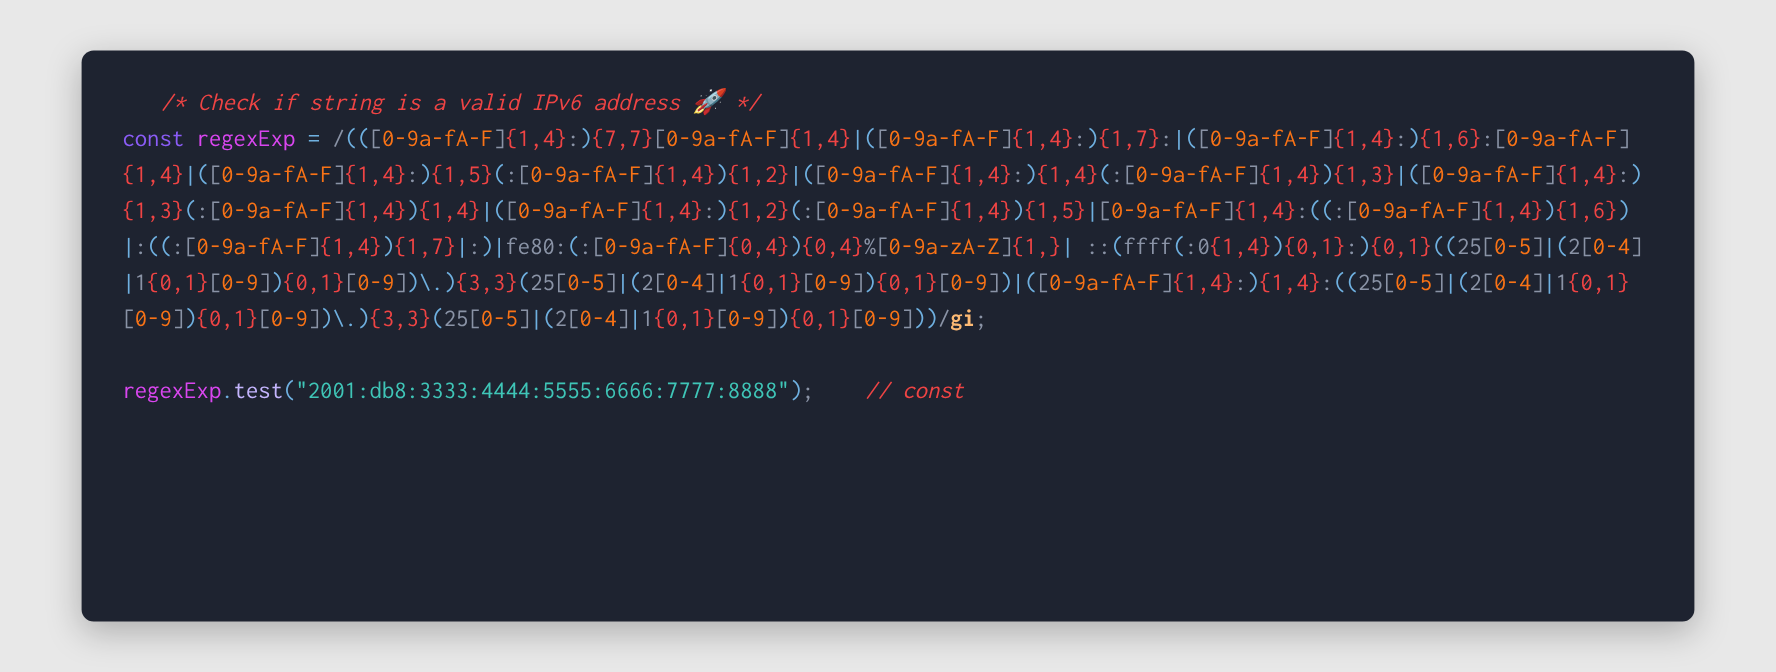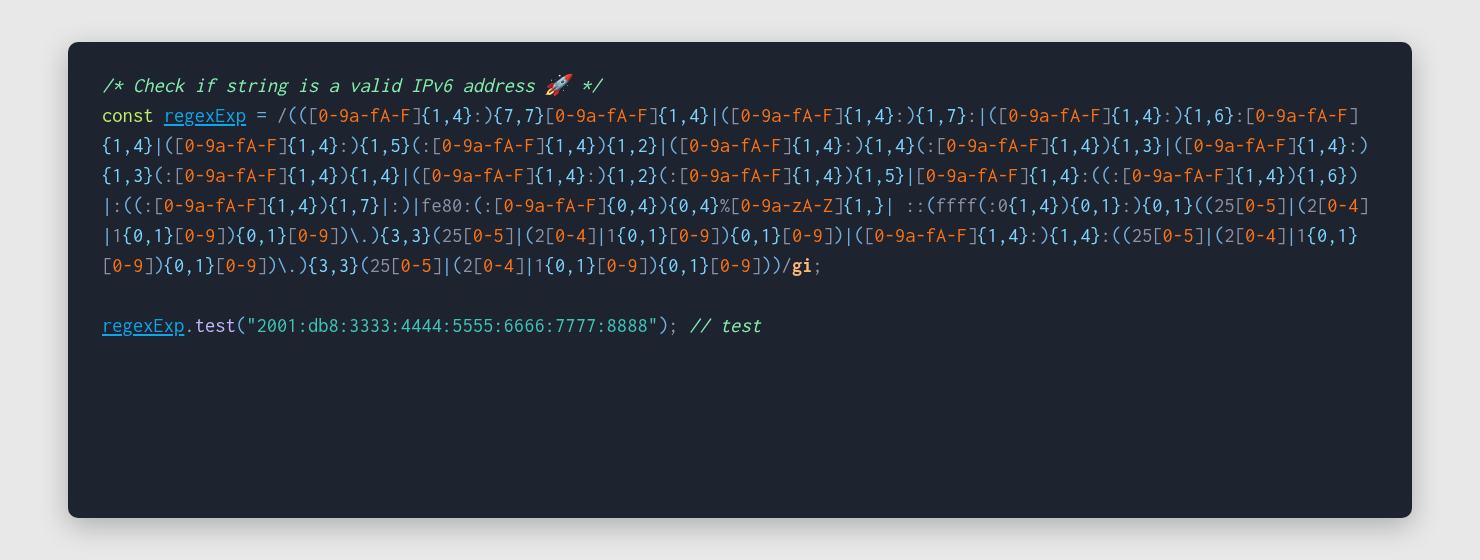--- a/index.html
+++ b/index.html
@@ -25,36 +25,36 @@
   }
   pre {
     margin: 0;
     font-family: inherit;
     font-size: 20.6px;
     line-height: 30px;
     white-space: pre-wrap;
     word-break: break-all;
     color: #8a93a6;
   }
-  .cmt { color: #86efac; font-style: italic; }
-  .kw  { color: #bef264; }
-  .var { color: #0ea5e9; text-decoration: underline; }
+  .cmt { color: #ef4444; font-style: italic; margin-left: 32px; }
+  .kw  { color: #8b5cf6; }
+  .var { color: #d946ef; }
   .op  { color: #6fb0e0; }
   .rgx-del { color: #8a93a6; }
   .rgx-lit { color: #8a93a6; }
   .rgx-cls { color: #f97316; }
-  .rgx-qnt { color: #7dd3fc; }
+  .rgx-qnt { color: #ef4444; }
   .rgx-grp { color: #6fb0e0; }
   .rgx-alt { color: #6fb0e0; }
   .rgx-esc { color: #6fb0e0; }
   .rgx-flg { color: #fdba74; font-weight: bold; }
   .fn  { color: #c4b5fd; }
   .str { color: #3fc5b7; }
 </style>
 </head>
 <body>
 
 <div class="code-block">
   <pre><span class="cmt">/* Check if string is a valid IPv6 address 🚀 */</span>
 <span class="kw">const</span> <span class="var">regexExp</span><span class="op"> = </span><span><span class="rgx-del">/</span><span id="regex-body"><span class="rgx-grp">(</span><span class="rgx-grp">(</span><span class="rgx-lit">[</span><span class="rgx-cls">0-9a-fA-F</span><span class="rgx-lit">]</span><span class="rgx-qnt">{1,4}</span><span class="rgx-lit">:</span><span class="rgx-grp">)</span><span class="rgx-qnt">{7,7}</span><span class="rgx-lit">[</span><span class="rgx-cls">0-9a-fA-F</span><span class="rgx-lit">]</span><span class="rgx-qnt">{1,4}</span><span class="rgx-alt">|</span><span class="rgx-grp">(</span><span class="rgx-lit">[</span><span class="rgx-cls">0-9a-fA-F</span><span class="rgx-lit">]</span><span class="rgx-qnt">{1,4}</span><span class="rgx-lit">:</span><span class="rgx-grp">)</span><span class="rgx-qnt">{1,7}</span><span class="rgx-lit">:</span><span class="rgx-alt">|</span><span class="rgx-grp">(</span><span class="rgx-lit">[</span><span class="rgx-cls">0-9a-fA-F</span><span class="rgx-lit">]</span><span class="rgx-qnt">{1,4}</span><span class="rgx-lit">:</span><span class="rgx-grp">)</span><span class="rgx-qnt">{1,6}</span><span class="rgx-lit">:</span><span class="rgx-lit">[</span><span class="rgx-cls">0-9a-fA-F</span><span class="rgx-lit">]</span><span class="rgx-qnt">{1,4}</span><span class="rgx-alt">|</span><span class="rgx-grp">(</span><span class="rgx-lit">[</span><span class="rgx-cls">0-9a-fA-F</span><span class="rgx-lit">]</span><span class="rgx-qnt">{1,4}</span><span class="rgx-lit">:</span><span class="rgx-grp">)</span><span class="rgx-qnt">{1,5}</span><span class="rgx-grp">(</span><span class="rgx-lit">:</span><span class="rgx-lit">[</span><span class="rgx-cls">0-9a-fA-F</span><span class="rgx-lit">]</span><span class="rgx-qnt">{1,4}</span><span class="rgx-grp">)</span><span class="rgx-qnt">{1,2}</span><span class="rgx-alt">|</span><span class="rgx-grp">(</span><span class="rgx-lit">[</span><span class="rgx-cls">0-9a-fA-F</span><span class="rgx-lit">]</span><span class="rgx-qnt">{1,4}</span><span class="rgx-lit">:</span><span class="rgx-grp">)</span><span class="rgx-qnt">{1,4}</span><span class="rgx-grp">(</span><span class="rgx-lit">:</span><span class="rgx-lit">[</span><span class="rgx-cls">0-9a-fA-F</span><span class="rgx-lit">]</span><span class="rgx-qnt">{1,4}</span><span class="rgx-grp">)</span><span class="rgx-qnt">{1,3}</span><span class="rgx-alt">|</span><span class="rgx-grp">(</span><span class="rgx-lit">[</span><span class="rgx-cls">0-9a-fA-F</span><span class="rgx-lit">]</span><span class="rgx-qnt">{1,4}</span><span class="rgx-lit">:</span><span class="rgx-grp">)</span><span class="rgx-qnt">{1,3}</span><span class="rgx-grp">(</span><span class="rgx-lit">:</span><span class="rgx-lit">[</span><span class="rgx-cls">0-9a-fA-F</span><span class="rgx-lit">]</span><span class="rgx-qnt">{1,4}</span><span class="rgx-grp">)</span><span class="rgx-qnt">{1,4}</span><span class="rgx-alt">|</span><span class="rgx-grp">(</span><span class="rgx-lit">[</span><span class="rgx-cls">0-9a-fA-F</span><span class="rgx-lit">]</span><span class="rgx-qnt">{1,4}</span><span class="rgx-lit">:</span><span class="rgx-grp">)</span><span class="rgx-qnt">{1,2}</span><span class="rgx-grp">(</span><span class="rgx-lit">:</span><span class="rgx-lit">[</span><span class="rgx-cls">0-9a-fA-F</span><span class="rgx-lit">]</span><span class="rgx-qnt">{1,4}</span><span class="rgx-grp">)</span><span class="rgx-qnt">{1,5}</span><span class="rgx-alt">|</span><span class="rgx-lit">[</span><span class="rgx-cls">0-9a-fA-F</span><span class="rgx-lit">]</span><span class="rgx-qnt">{1,4}</span><span class="rgx-lit">:</span><span class="rgx-grp">(</span><span class="rgx-grp">(</span><span class="rgx-lit">:</span><span class="rgx-lit">[</span><span class="rgx-cls">0-9a-fA-F</span><span class="rgx-lit">]</span><span class="rgx-qnt">{1,4}</span><span class="rgx-grp">)</span><span class="rgx-qnt">{1,6}</span><span class="rgx-grp">)</span><span class="rgx-alt">|</span><span class="rgx-lit">:</span><span class="rgx-grp">(</span><span class="rgx-grp">(</span><span class="rgx-lit">:</span><span class="rgx-lit">[</span><span class="rgx-cls">0-9a-fA-F</span><span class="rgx-lit">]</span><span class="rgx-qnt">{1,4}</span><span class="rgx-grp">)</span><span class="rgx-qnt">{1,7}</span><span class="rgx-alt">|</span><span class="rgx-lit">:</span><span class="rgx-grp">)</span><span class="rgx-alt">|</span><span class="rgx-lit">fe80:</span><span class="rgx-grp">(</span><span class="rgx-lit">:</span><span class="rgx-lit">[</span><span class="rgx-cls">0-9a-fA-F</span><span class="rgx-lit">]</span><span class="rgx-qnt">{0,4}</span><span class="rgx-grp">)</span><span class="rgx-qnt">{0,4}</span><span class="rgx-lit">%</span><span class="rgx-lit">[</span><span class="rgx-cls">0-9a-zA-Z</span><span class="rgx-lit">]</span><span class="rgx-qnt">{1,}</span><span class="rgx-alt">|</span><span class="rgx-lit"> ::</span><span class="rgx-grp">(</span><span class="rgx-lit">ffff</span><span class="rgx-grp">(</span><span class="rgx-lit">:0</span><span class="rgx-qnt">{1,4}</span><span class="rgx-grp">)</span><span class="rgx-qnt">{0,1}</span><span class="rgx-lit">:</span><span class="rgx-grp">)</span><span class="rgx-qnt">{0,1}</span><span class="rgx-grp">(</span><span class="rgx-grp">(</span><span class="rgx-lit">25</span><span class="rgx-lit">[</span><span class="rgx-cls">0-5</span><span class="rgx-lit">]</span><span class="rgx-alt">|</span><span class="rgx-grp">(</span><span class="rgx-lit">2</span><span class="rgx-lit">[</span><span class="rgx-cls">0-4</span><span class="rgx-lit">]</span><span class="rgx-alt">|</span><span class="rgx-lit">1</span><span class="rgx-qnt">{0,1}</span><span class="rgx-lit">[</span><span class="rgx-cls">0-9</span><span class="rgx-lit">]</span><span class="rgx-grp">)</span><span class="rgx-qnt">{0,1}</span><span class="rgx-lit">[</span><span class="rgx-cls">0-9</span><span class="rgx-lit">]</span><span class="rgx-grp">)</span><span class="rgx-esc">\.</span><span class="rgx-grp">)</span><span class="rgx-qnt">{3,3}</span><span class="rgx-grp">(</span><span class="rgx-lit">25</span><span class="rgx-lit">[</span><span class="rgx-cls">0-5</span><span class="rgx-lit">]</span><span class="rgx-alt">|</span><span class="rgx-grp">(</span><span class="rgx-lit">2</span><span class="rgx-lit">[</span><span class="rgx-cls">0-4</span><span class="rgx-lit">]</span><span class="rgx-alt">|</span><span class="rgx-lit">1</span><span class="rgx-qnt">{0,1}</span><span class="rgx-lit">[</span><span class="rgx-cls">0-9</span><span class="rgx-lit">]</span><span class="rgx-grp">)</span><span class="rgx-qnt">{0,1}</span><span class="rgx-lit">[</span><span class="rgx-cls">0-9</span><span class="rgx-lit">]</span><span class="rgx-grp">)</span><span class="rgx-alt">|</span><span class="rgx-grp">(</span><span class="rgx-lit">[</span><span class="rgx-cls">0-9a-fA-F</span><span class="rgx-lit">]</span><span class="rgx-qnt">{1,4}</span><span class="rgx-lit">:</span><span class="rgx-grp">)</span><span class="rgx-qnt">{1,4}</span><span class="rgx-lit">:</span><span class="rgx-grp">(</span><span class="rgx-grp">(</span><span class="rgx-lit">25</span><span class="rgx-lit">[</span><span class="rgx-cls">0-5</span><span class="rgx-lit">]</span><span class="rgx-alt">|</span><span class="rgx-grp">(</span><span class="rgx-lit">2</span><span class="rgx-lit">[</span><span class="rgx-cls">0-4</span><span class="rgx-lit">]</span><span class="rgx-alt">|</span><span class="rgx-lit">1</span><span class="rgx-qnt">{0,1}</span><span class="rgx-lit">[</span><span class="rgx-cls">0-9</span><span class="rgx-lit">]</span><span class="rgx-grp">)</span><span class="rgx-qnt">{0,1}</span><span class="rgx-lit">[</span><span class="rgx-cls">0-9</span><span class="rgx-lit">]</span><span class="rgx-grp">)</span><span class="rgx-esc">\.</span><span class="rgx-grp">)</span><span class="rgx-qnt">{3,3}</span><span class="rgx-grp">(</span><span class="rgx-lit">25</span><span class="rgx-lit">[</span><span class="rgx-cls">0-5</span><span class="rgx-lit">]</span><span class="rgx-alt">|</span><span class="rgx-grp">(</span><span class="rgx-lit">2</span><span class="rgx-lit">[</span><span class="rgx-cls">0-4</span><span class="rgx-lit">]</span><span class="rgx-alt">|</span><span class="rgx-lit">1</span><span class="rgx-qnt">{0,1}</span><span class="rgx-lit">[</span><span class="rgx-cls">0-9</span><span class="rgx-lit">]</span><span class="rgx-grp">)</span><span class="rgx-qnt">{0,1}</span><span class="rgx-lit">[</span><span class="rgx-cls">0-9</span><span class="rgx-lit">]</span><span class="rgx-grp">)</span><span class="rgx-grp">)</span></span><span class="rgx-del">/</span><span class="rgx-flg">gi</span></span><span class="rgx-lit">;</span>
 
-<span class="var">regexExp</span><span class="op">.</span><span class="fn">test</span><span class="op">(</span><span class="str">"2001:db8:3333:4444:5555:6666:7777:8888"</span><span class="op">)</span><span class="rgx-lit">;</span><span class="cmt"> // test</span></pre>
+<span class="var">regexExp</span><span class="op">.</span><span class="fn">test</span><span class="op">(</span><span class="str">"2001:db8:3333:4444:5555:6666:7777:8888"</span><span class="op">)</span><span class="rgx-lit">;</span><span class="cmt"> // const</span></pre>
 </div>
 
 </body></html>

